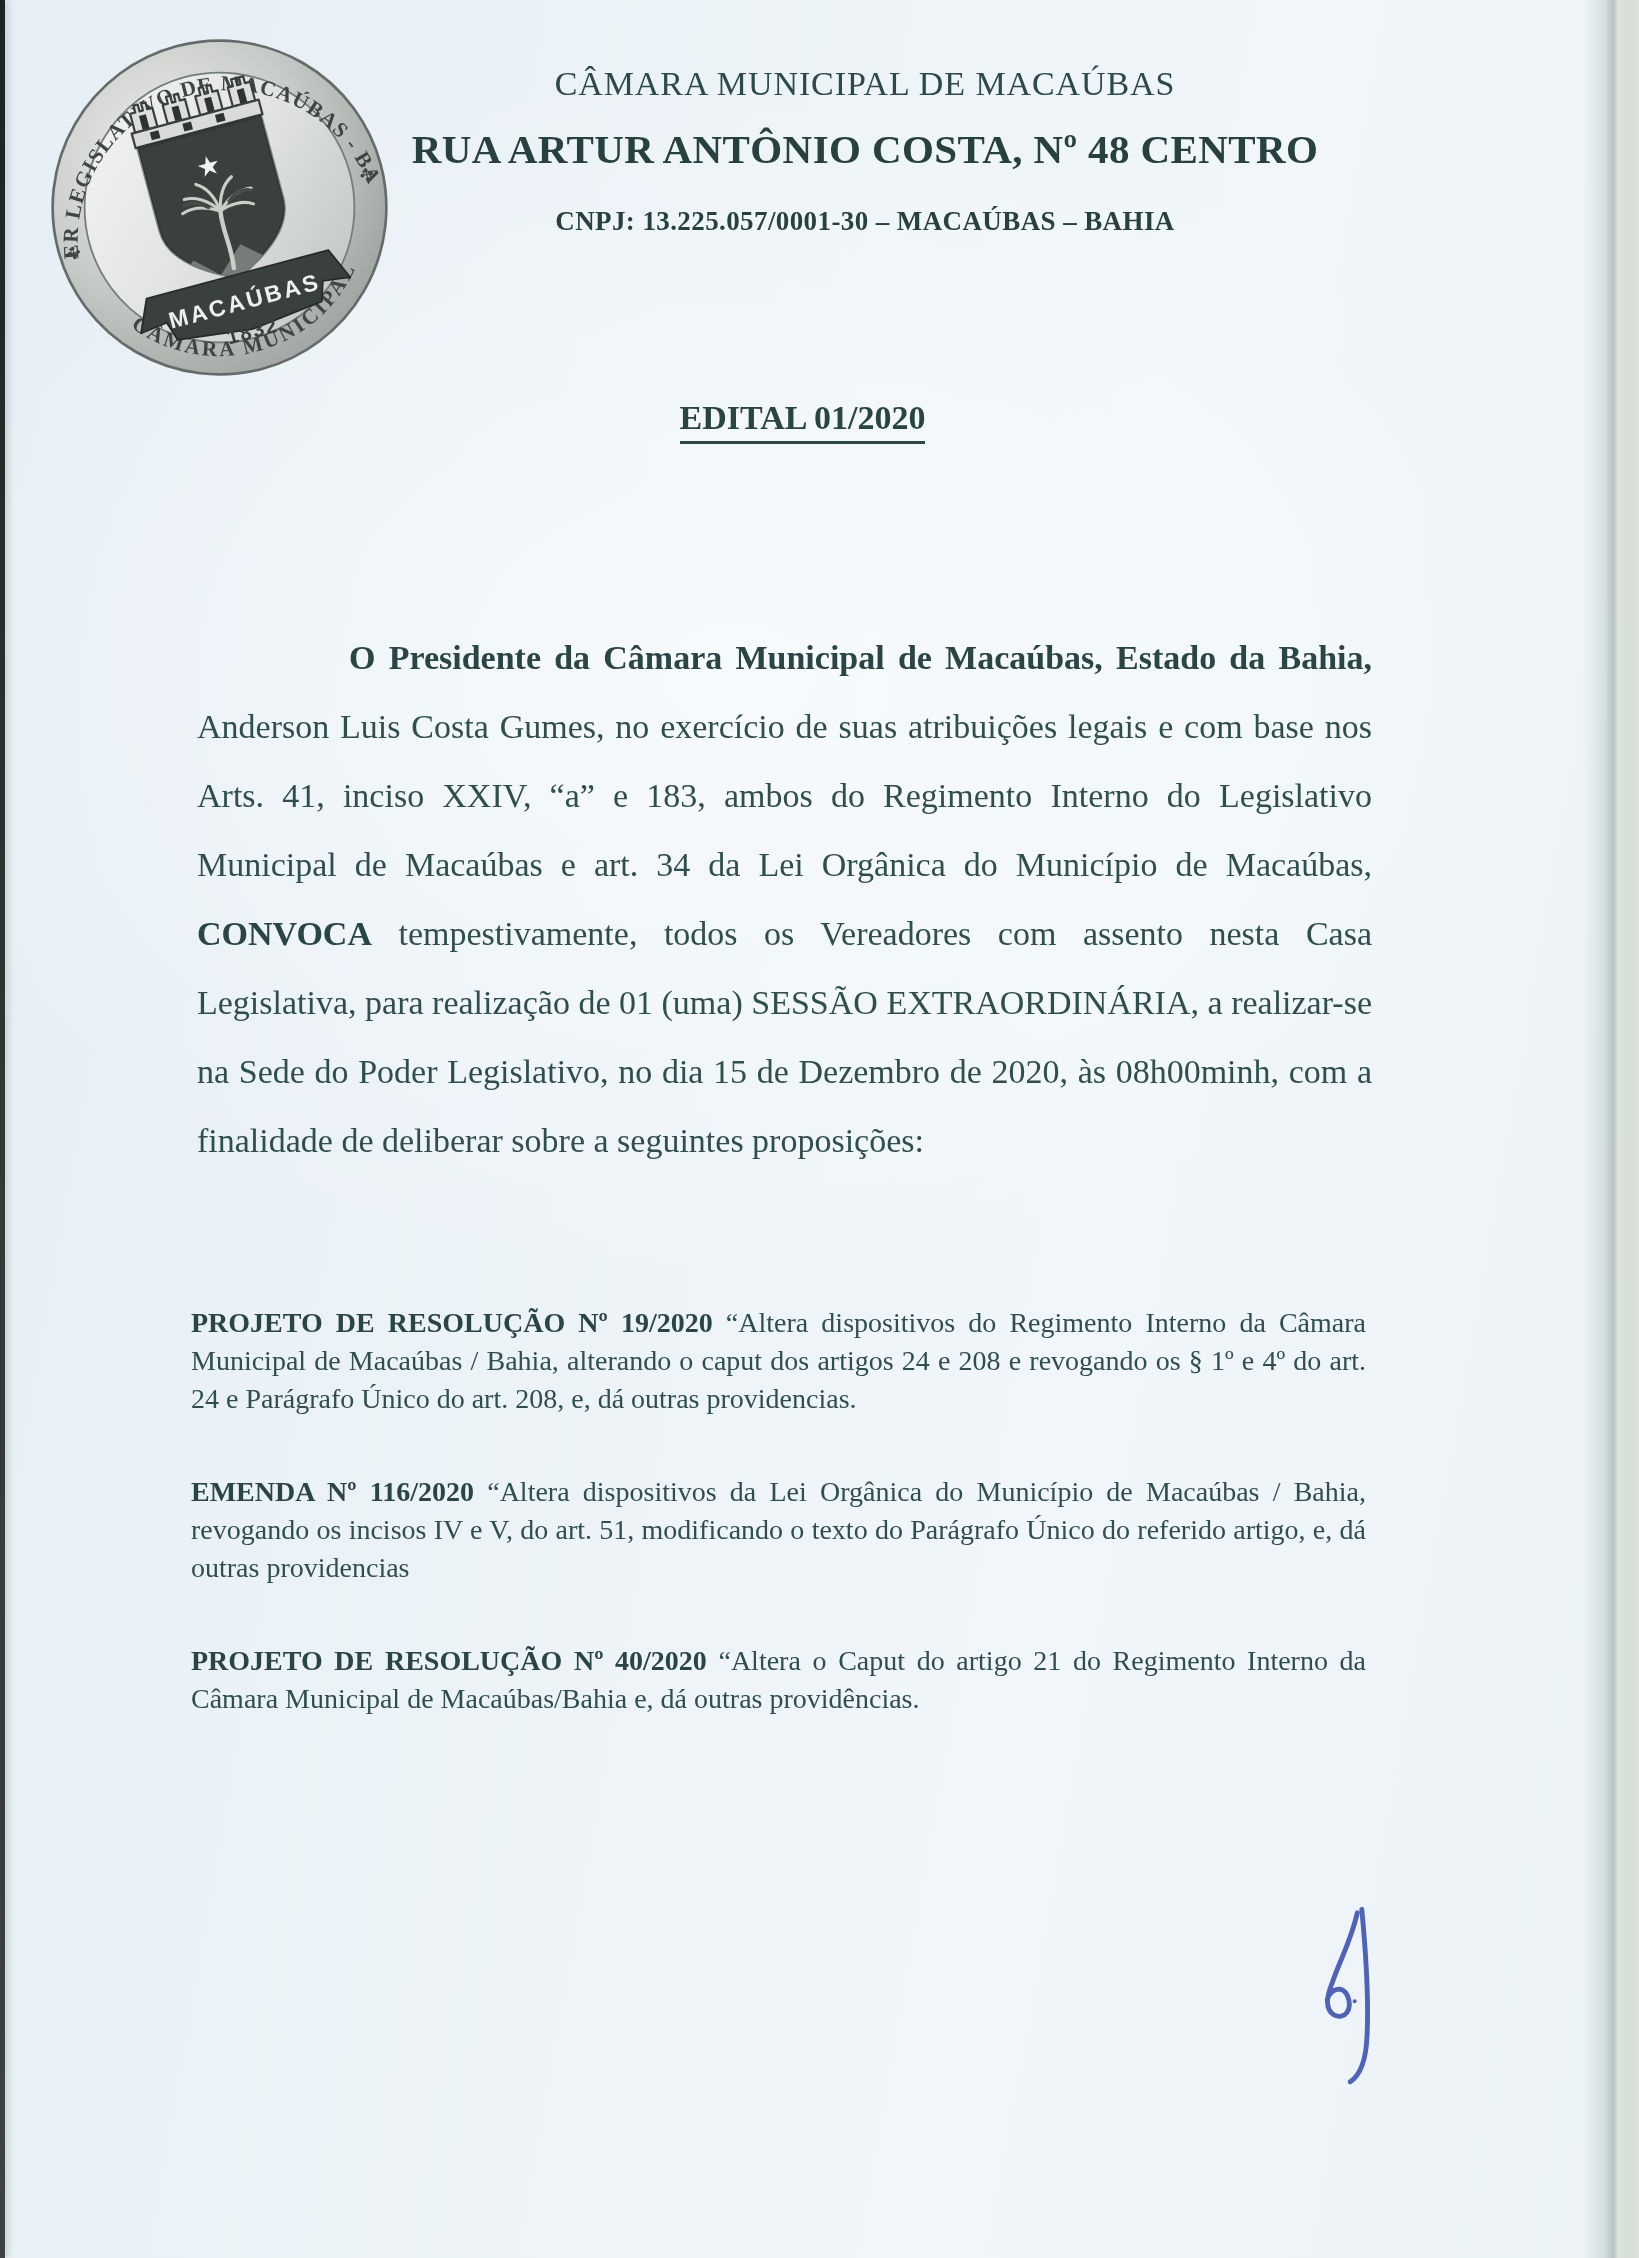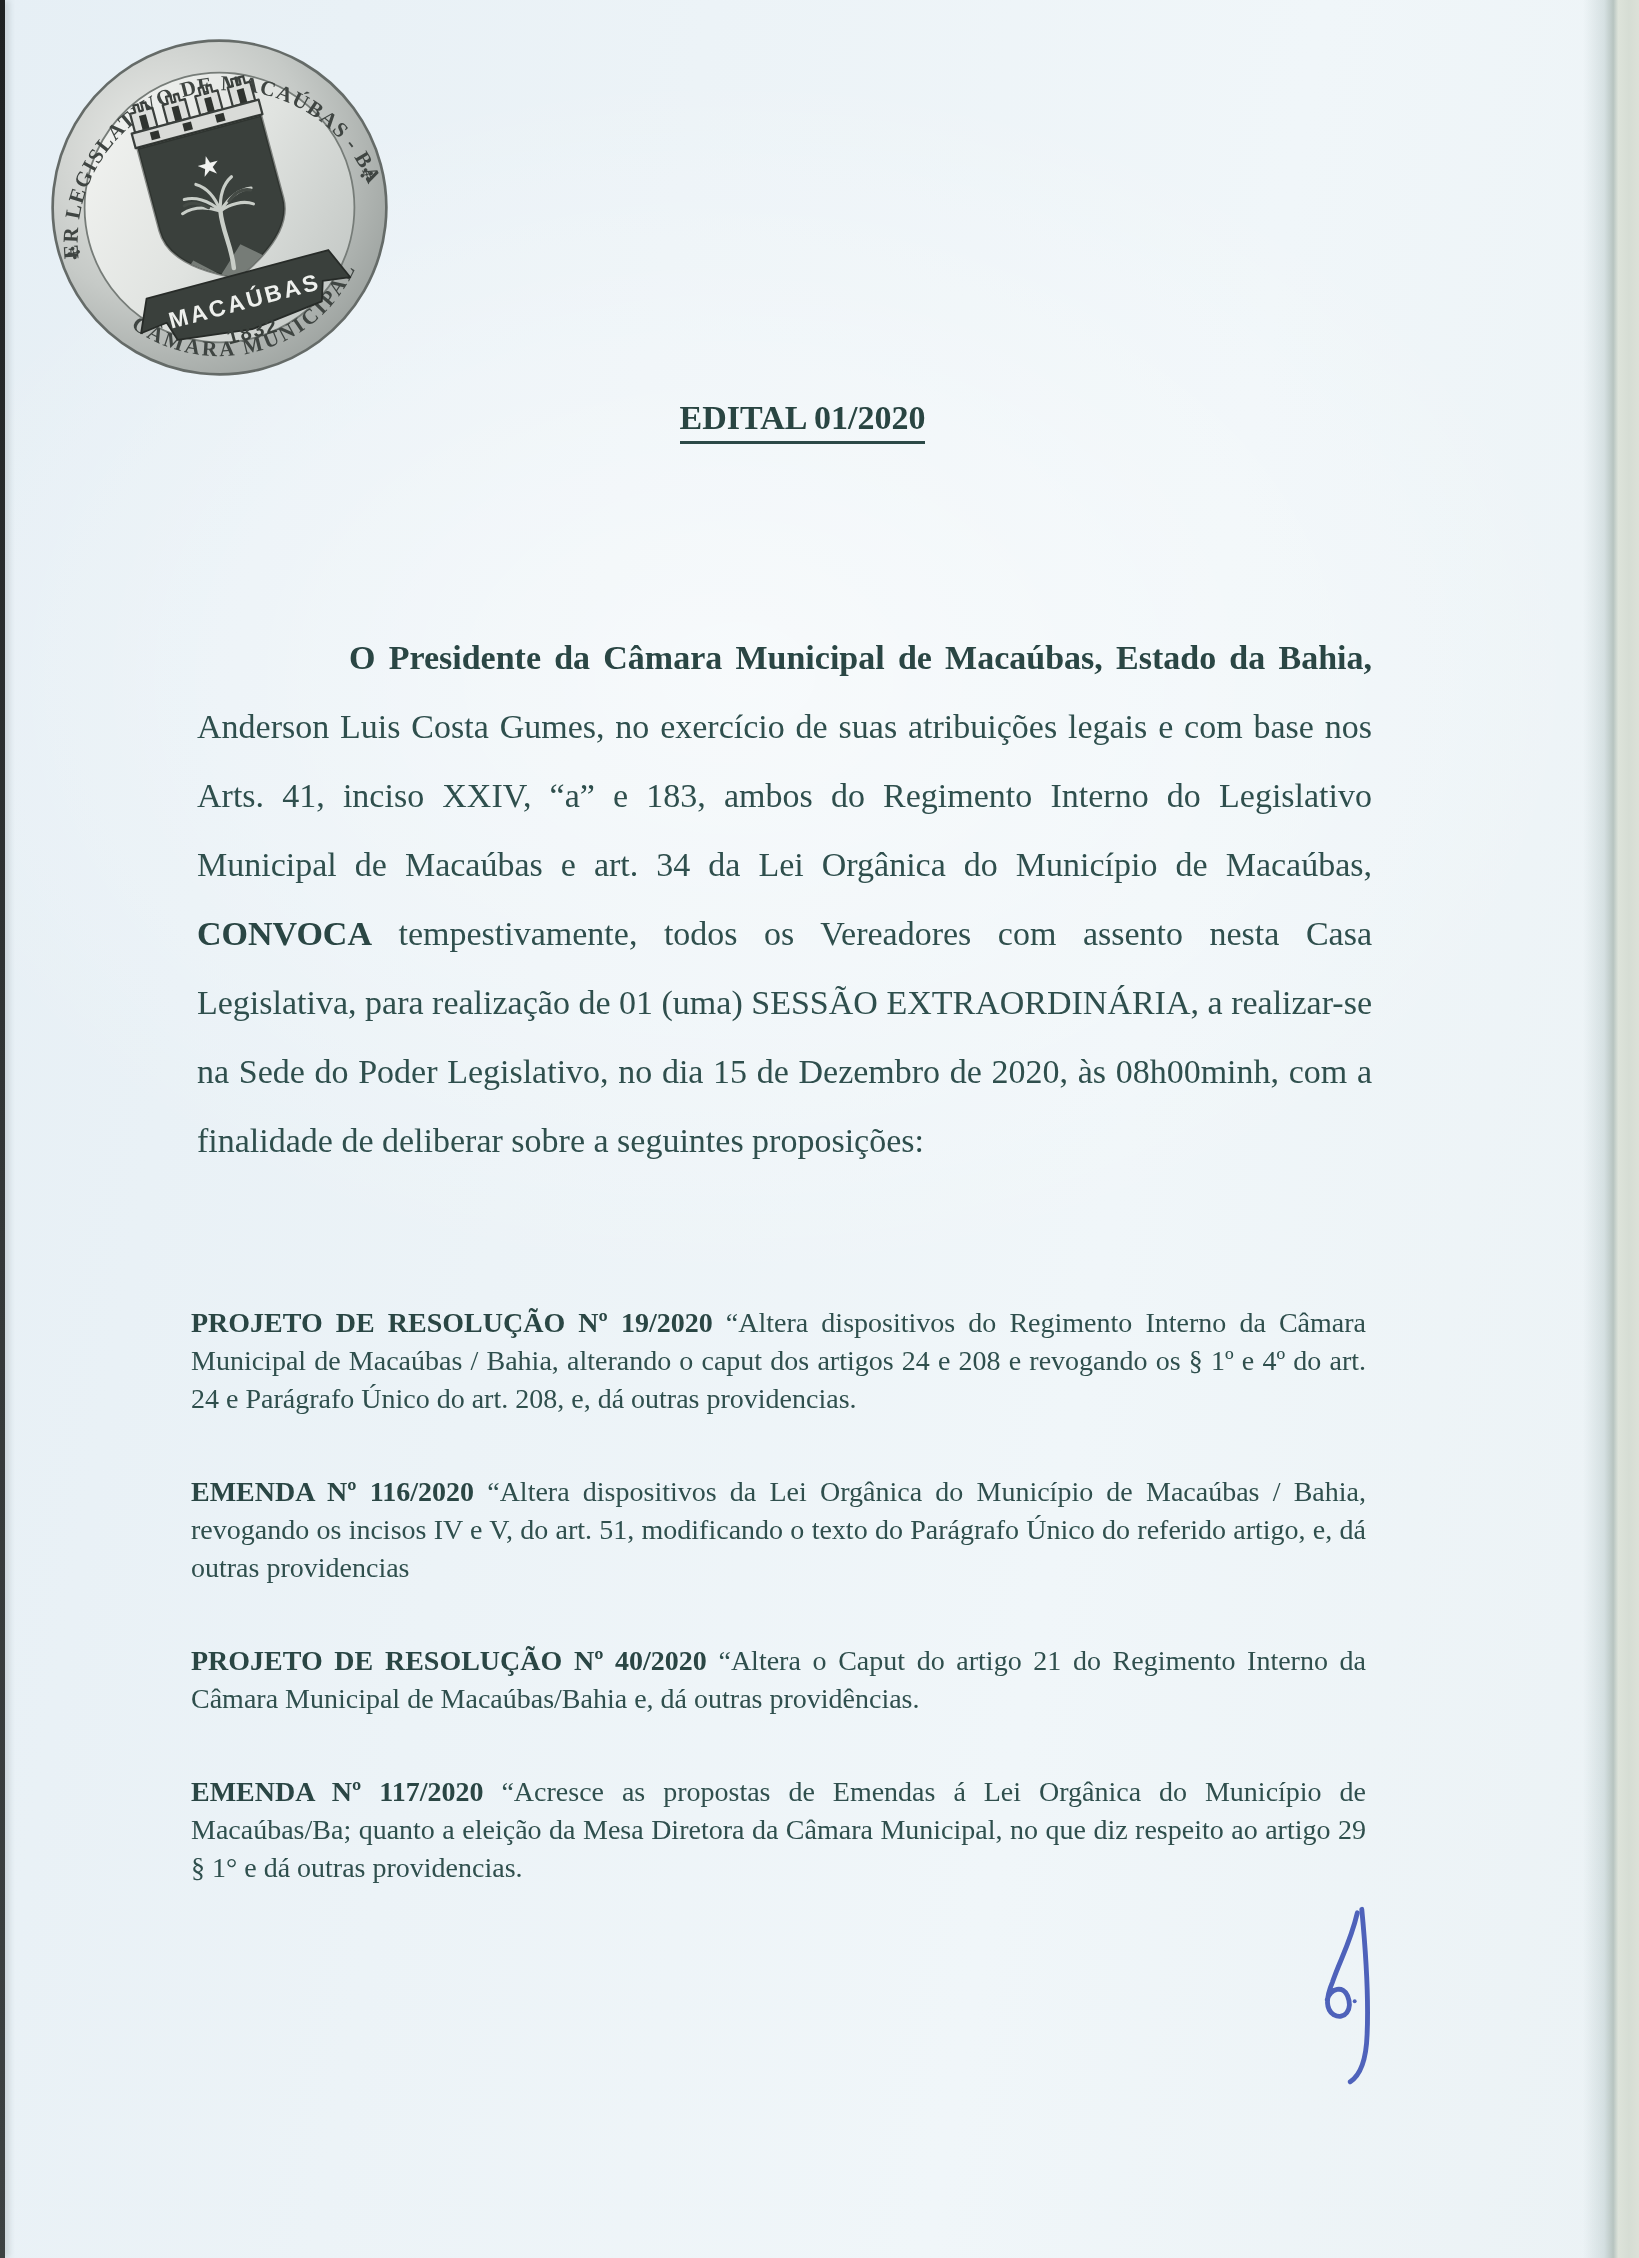--- a/index.html
+++ b/index.html
@@ -138,32 +138,36 @@
           </g>
         </g>
 
         <path d="M94,278 L306,278 L322,314 L291,310 L284,332 L200,342 L116,332 L109,310 L78,314 Z" fill="#3a403c" stroke="#272b28" stroke-width="2"></path>
         <text x="200" y="318" text-anchor="middle" font-family="Liberation Sans, DejaVu Sans, sans-serif" font-weight="bold" font-size="26" fill="#eef0ed" letter-spacing="3">MACAÚBAS</text>
         <text x="200" y="352" text-anchor="middle" font-family="Liberation Sans, DejaVu Sans, sans-serif" font-weight="bold" font-size="23" fill="#3a403c" letter-spacing="2">1832</text>
       </g>
     </svg>
   </div>
 
+  <header class="header-text">
+    <div class="org-name">CÂMARA MUNICIPAL DE MACAÚBAS</div>
+    <div class="org-addr">RUA ARTUR ANTÔNIO COSTA, Nº 48 CENTRO</div>
+    <div class="org-cnpj">CNPJ: 13.225.057/0001-30 – MACAÚBAS – BAHIA</div>
+  </header>
 
   <div class="doc-title">
     <span>EDITAL 01/2020</span>
   </div>
 
   <p class="body-par"><b>O Presidente da Câmara Municipal de Macaúbas, Estado da Bahia,</b><span> Anderson Luis Costa Gumes, no exercício de suas atribuições legais e com base nos Arts. 41, inciso XXIV, “a” e 183, ambos do Regimento Interno do Legislativo Municipal de Macaúbas e art. 34 da Lei Orgânica do Município de Macaúbas, </span><b>CONVOCA</b><span> tempestivamente, todos os Vereadores com assento nesta Casa Legislativa, para realização de 01 (uma) SESSÃO EXTRAORDINÁRIA, a realizar-se na Sede do Poder Legislativo, no dia 15 de Dezembro de 2020, às 08h00minh, com a finalidade de deliberar sobre a seguintes proposições:</span></p>
 
   <div class="items">
     <p><b>PROJETO DE RESOLUÇÃO Nº 19/2020</b><span> “Altera dispositivos do Regimento Interno da Câmara Municipal de Macaúbas / Bahia, alterando o caput dos artigos 24 e 208 e revogando os § 1º e 4º do art. 24 e Parágrafo Único do art. 208, e, dá outras providencias.</span></p>
     <p><b>EMENDA Nº 116/2020</b><span> “Altera dispositivos da Lei Orgânica do Município de Macaúbas / Bahia, revogando os incisos IV e V, do art. 51, modificando o texto do Parágrafo Único do referido artigo, e, dá outras providencias</span></p>
     <p><b>PROJETO DE RESOLUÇÃO Nº 40/2020</b><span> “Altera o Caput do artigo 21 do Regimento Interno da Câmara Municipal de Macaúbas/Bahia e, dá outras providências.</span></p>
-    <p><b>EMENDA Nº 117/2020</b><span> “Acresce as propostas de Emendas á Lei Orgânica do Município de Macaúbas/Ba; quanto a eleição da Mesa Diretora da Câmara Municipal, no que diz respeito ao artigo 29 § 1° e dá outras providencias.</span></p>
   </div>
 
   <div class="signature">
     <svg viewBox="0 0 96 208">
       <g fill="none" stroke="#4156b5" stroke-width="5.5" stroke-linecap="round" opacity="0.92">
         <path d="M63,6 C67,48 71,104 69,148 C68,177 62,193 50,201"></path>
         <path d="M58,10 C50,44 38,64 30,88 C24,102 21,118 31,125 C44,132 53,119 47,104 C42,92 28,95 24,108"></path>
         <circle cx="55" cy="110" r="2.2" fill="#4156b5" stroke="none"></circle>
       </g>
     </svg>

